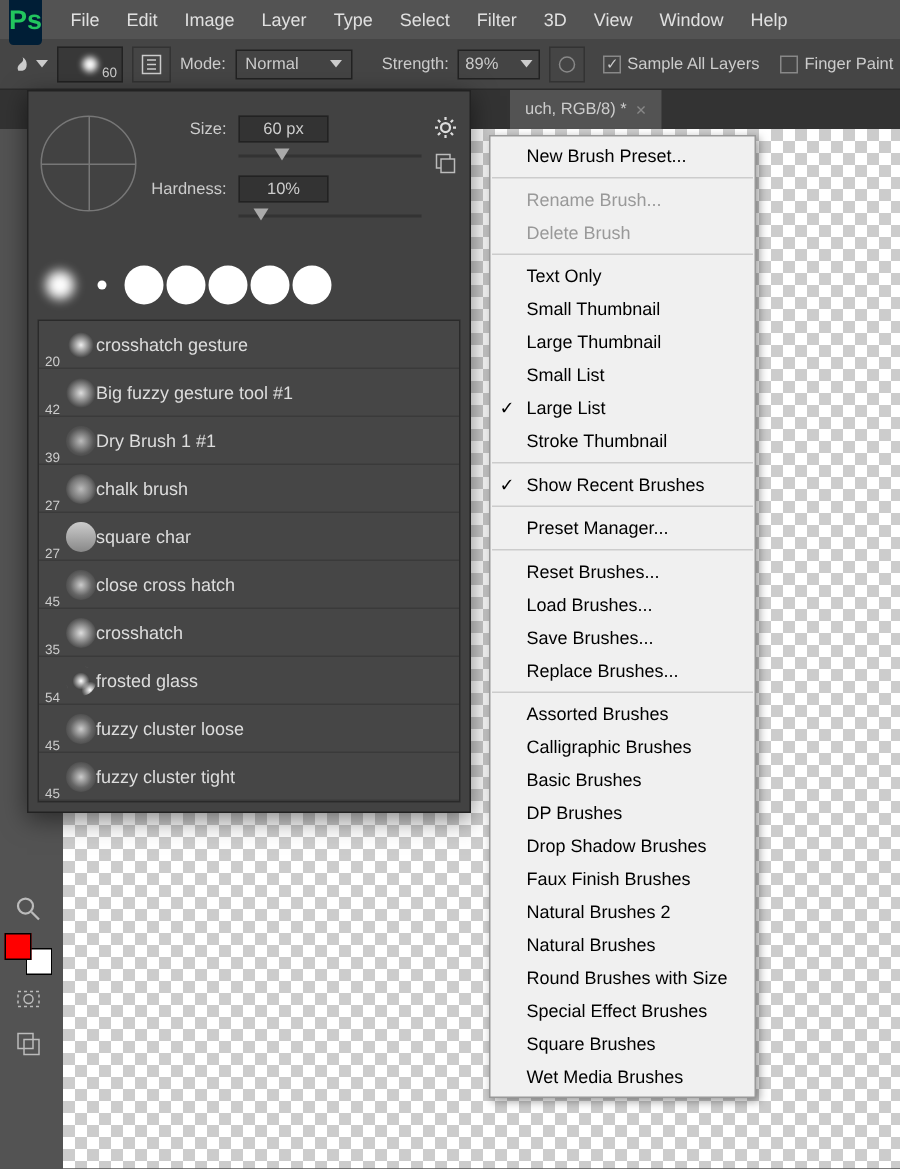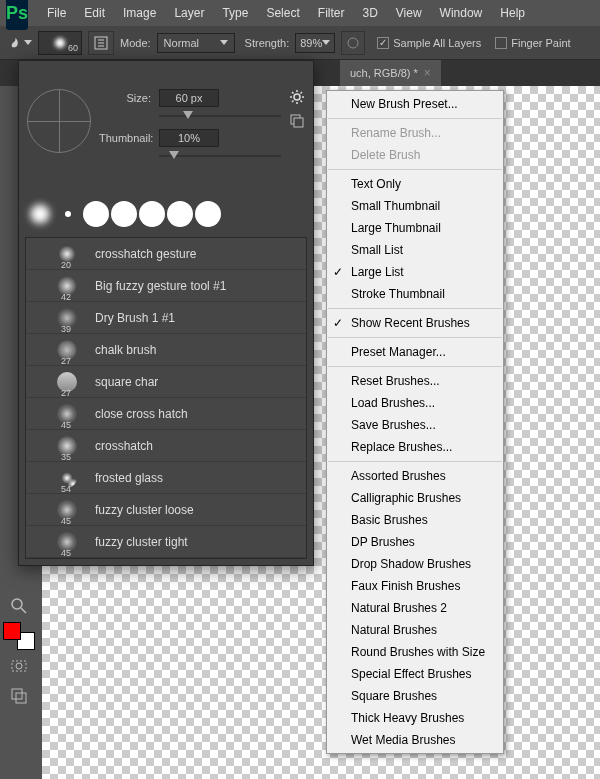--- a/index.html
+++ b/index.html
@@ -7,54 +7,54 @@
 .menubar { background: #535353; height: 26px; display: flex; align-items: center; padding-left: 6px; color: #e0e0e0; font-size: 12px; }
 .ps-logo { width: 22px; height: 34px; background: #001e36; color: #22c55e; font-weight: bold; font-size: 18px; display: flex; align-items: center; justify-content: center; border-radius: 3px; margin-right: 10px; }
 .menubar span { padding: 0 9px; cursor: default; }
 .optbar { background: #454545; height: 34px; border-bottom: 1px solid #2a2a2a; display: flex; align-items: center; padding-left: 8px; gap: 6px; font-size: 11px; }
 .toolicon { width: 24px; height: 24px; display: flex; align-items: center; justify-content: center; }
 .brush-preset-box { background: #383838; border: 1px solid #222; width: 44px; height: 24px; display: flex; flex-direction: column; align-items: center; justify-content: center; position: relative; }
 .brush-preset-box .dot { width: 10px; height: 10px; border-radius: 50%; background: #fff; filter: blur(2px); }
 .brush-preset-box .num { font-size: 9px; position: absolute; bottom: 1px; right: 3px; }
 .iconbtn { width: 26px; height: 24px; background: #454545; border: 1px solid #333; display: flex; align-items: center; justify-content: center; }
 .mode-combo { background: #444; border: 1px solid #222; height: 20px; width: 78px; display: flex; align-items: center; padding: 0 6px; justify-content: space-between; font-size: 11px; }
-.strength-box { background: #444; border: 1px solid #222; height: 20px; width: 40px; display: flex; align-items: center; padding: 0 4px; justify-content: space-between; font-size: 11px; }
+.strength-box { background: #444; border: 1px solid #222; height: 20px; width: 55px; display: flex; align-items: center; padding: 0 4px; justify-content: space-between; font-size: 11px; }
 .chk { width: 12px; height: 12px; border: 1px solid #888; display: inline-flex; align-items: center; justify-content: center; font-size: 10px; color: #ccc; }
 .tabbar { background: #333; height: 26px; display: flex; align-items: center; padding-left: 340px; color: #ccc; }
 .tab { background: #535353; height: 26px; padding: 0 10px; display: flex; align-items: center; font-size: 11px; gap: 6px; }
 .tab .close { color: #888; font-size: 12px; }
 .canvas-area { position: absolute; left: 42px; top: 86px; right: 0; bottom: 0; background: repeating-conic-gradient(#ccc 0 25%, #fff 0 50%) 0 0/16px 16px; }
 .sidebar { position: absolute; left: 0; top: 586px; width: 38px; background: #535353; padding-top: 4px; }
 .sidebar > div { width: 32px; height: 28px; margin: 2px auto; display: flex; align-items: center; justify-content: center; }
 .swatches { position: relative; width: 28px; height: 28px; margin: 4px auto; }
 .swatch-fg { position: absolute; width: 18px; height: 18px; background: #f00; border: 1px solid #000; top: 0; left: 0; z-index: 2; }
 .swatch-bg { position: absolute; width: 18px; height: 18px; background: #fff; border: 1px solid #000; bottom: 0; right: 0; }
 .brush-panel { position: absolute; left: 18px; top: 60px; width: 296px; background: #424242; border: 1px solid #222; box-shadow: 0 4px 16px rgba(0,0,0,0.5); z-index: 10; }
-.bp-top { display: flex; padding: 28px 8px; align-items: flex-start; gap: 8px; }
+.bp-top { display: flex; padding: 16px 8px; align-items: flex-start; gap: 8px; }
 .bp-circle { width: 64px; height: 64px; border: 1px solid #777; border-radius: 50%; position: relative; }
 .bp-circle::before, .bp-circle::after { content: ''; position: absolute; background: #777; }
 .bp-circle::before { width: 100%; height: 1px; top: 50%; left: 0; }
 .bp-circle::after { width: 1px; height: 100%; left: 50%; top: 0; }
 .bp-sliders { flex: 1; }
 .bp-row { display: flex; align-items: center; gap: 8px; margin-bottom: 4px; }
 .bp-row label { width: 52px; text-align: right; font-size: 11px; }
 .bp-val { background: #333; border: 1px solid #222; width: 60px; height: 18px; text-align: center; font-size: 11px; line-height: 16px; }
 .bp-slider { height: 10px; position: relative; margin: 0 0 8px 60px; }
 .bp-slider::before { content: ''; position: absolute; height: 2px; width: 100%; background: #333; top: 4px; }
 .bp-slider .thumb { position: absolute; width: 0; height: 0; border-left: 5px solid transparent; border-right: 5px solid transparent; border-top: 8px solid #aaa; top: 0; }
 .bp-right-icons { display: flex; flex-direction: column; gap: 8px; }
 .gear { width: 16px; height: 16px; }
 .gear svg { width: 100%; height: 100%; }
 .bp-recent { display: flex; gap: 2px; padding: 4px 8px; }
 .bp-recent .rdot { width: 26px; height: 26px; border-radius: 50%; background: #fff; }
 .bp-recent .rdot.blur { filter: blur(3px); background: radial-gradient(#fff, #fff 30%, transparent 70%); }
 .bp-recent .rdot.tiny { width: 6px; height: 6px; margin: 10px; }
 .bp-list { margin: 6px; border: 1px solid #2a2a2a; background: #464646; max-height: 350px; overflow-y: auto; }
 .bp-item { display: flex; align-items: center; height: 32px; border-bottom: 1px solid #3a3a3a; font-size: 12px; color: #ddd; }
-.bp-item .bthumb { width: 38px; height: 32px; display: flex; flex-direction: column; align-items: flex-start; justify-content: center; position: relative; margin-left: 31px; }
+.bp-item .bthumb { width: 38px; height: 32px; display: flex; flex-direction: column; align-items: flex-end; justify-content: center; position: relative; }
 .bp-item .bthumb .bimg { width: 20px; height: 20px; border-radius: 50%; }
 .bp-item .bthumb .bsz { font-size: 9px; position: absolute; bottom: 0; left: 4px; color: #ccc; }
 .bp-list::-webkit-scrollbar { width: 12px; }
 .bp-list::-webkit-scrollbar-track { background: #3a3a3a; }
 .bp-list::-webkit-scrollbar-thumb { background: #666; }
 .ctx-menu { position: absolute; left: 326px; top: 90px; width: 178px; background: #f0f0f0; border: 1px solid #999; box-shadow: 2px 2px 6px rgba(0,0,0,0.4); z-index: 20; font-size: 12px; color: #000; padding: 2px 0; }
 .ctx-menu .mi { padding: 4px 8px 4px 24px; position: relative; cursor: default; }
 .ctx-menu .mi.disabled { color: #999; }
 .ctx-menu .mi.sel { background: #3399ff; color: #fff; }
 .ctx-menu .sep { height: 1px; background: #ccc; margin: 3px 1px; }
@@ -96,21 +96,21 @@
     <svg width="16" height="16" viewBox="0 0 16 16">
         <rect x="2" y="2" width="12" height="12" fill="none" stroke="#ccc"></rect>
         <path d="M5 5h6M5 8h6M5 11h6" stroke="#ccc"></path>
       </svg>
   </div>
   <span>Mode:</span>
   <div class="mode-combo">
     <span>Normal</span>
       <span class="tri"></span>
   </div>
-  <span style="margin-left:4px">Strength:</span>
+  <span style="margin-left:14px">Strength:</span>
   <div class="strength-box">
     <span>89%</span>
       <span class="tri"></span>
   </div>
   <div class="iconbtn" style="width:24px">
     <svg width="14" height="14" viewBox="0 0 14 14">
         <circle cx="7" cy="7" r="5" fill="none" stroke="#888"></circle>
       </svg>
   </div>
   <label style="display:flex;align-items:center;gap:4px;margin-left:6px">
@@ -162,21 +162,21 @@
     <div class="bp-circle"></div>
     <div class="bp-sliders">
       <div class="bp-row">
         <label>Size:</label>
         <div class="bp-val">60 px</div>
       </div>
       <div class="bp-slider">
           <div class="thumb" style="left:20%"></div>
         </div>
       <div class="bp-row">
-        <label>Thumbnail:</label>
+        <label>Hardness:</label>
         <div class="bp-val">10%</div>
       </div>
       <div class="bp-slider">
           <div class="thumb" style="left:8%"></div>
         </div>
     </div>
     <div class="bp-right-icons">
       <div class="gear">
         <svg viewBox="0 0 16 16">
             <circle cx="8" cy="8" r="3" fill="none" stroke="#ddd" stroke-width="1.5"></circle>
@@ -300,15 +300,14 @@
     <div class="mi">Calligraphic Brushes</div>
     <div class="mi">Basic Brushes</div>
     <div class="mi">DP Brushes</div>
     <div class="mi">Drop Shadow Brushes</div>
     <div class="mi">Faux Finish Brushes</div>
     <div class="mi">Natural Brushes 2</div>
     <div class="mi">Natural Brushes</div>
     <div class="mi">Round Brushes with Size</div>
     <div class="mi">Special Effect Brushes</div>
     <div class="mi">Square Brushes</div>
-    <div class="mi">Thick Heavy Brushes</div>
     <div class="mi">Wet Media Brushes</div>
   </div>
 
 </body></html>

